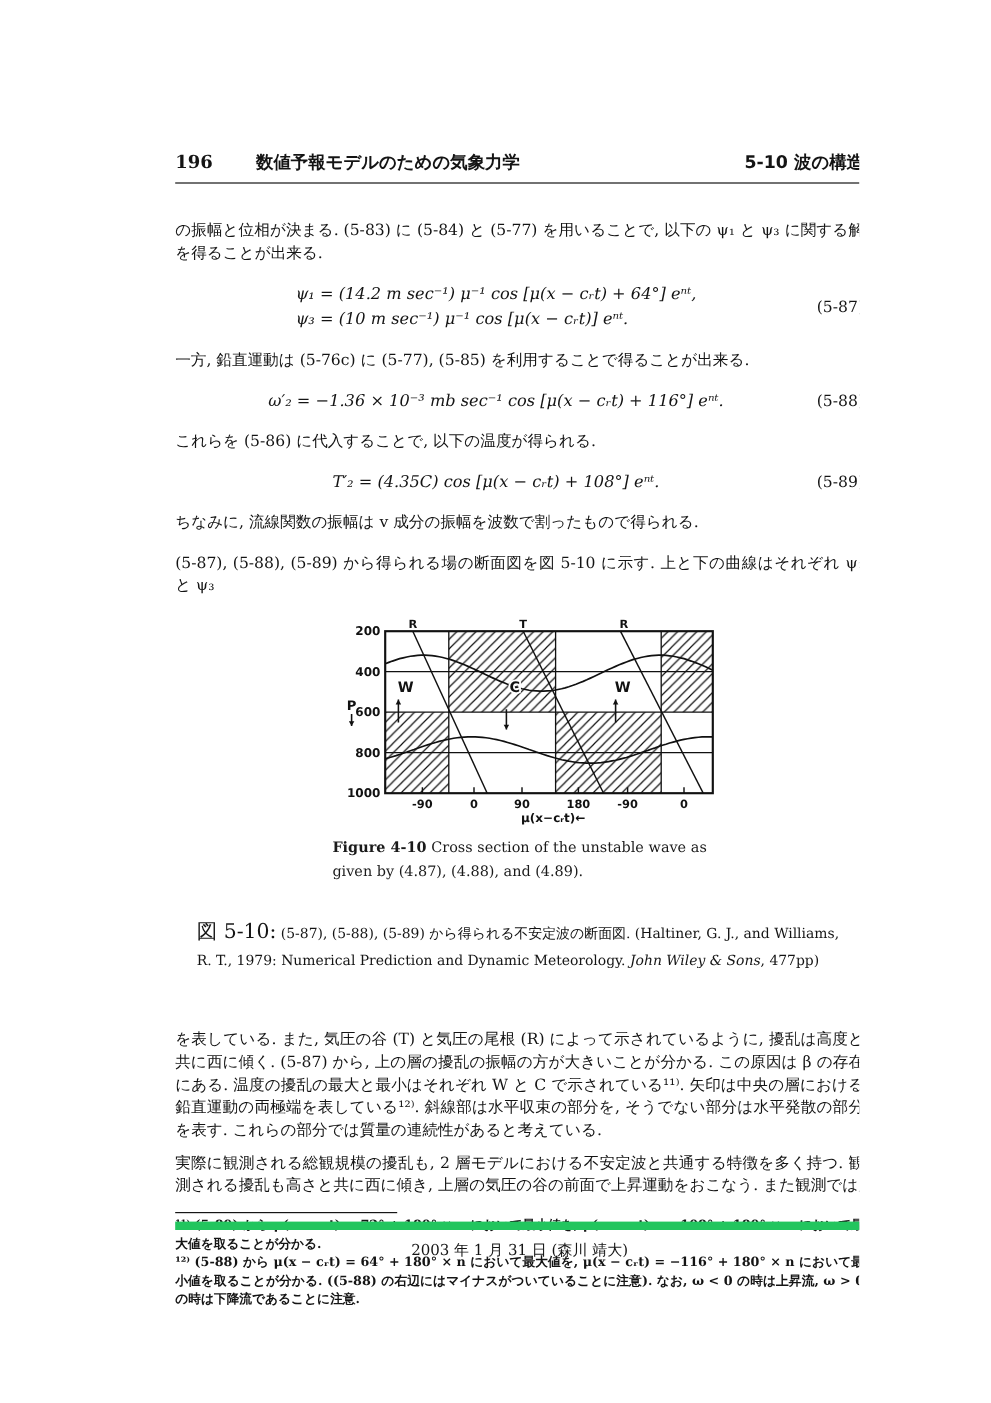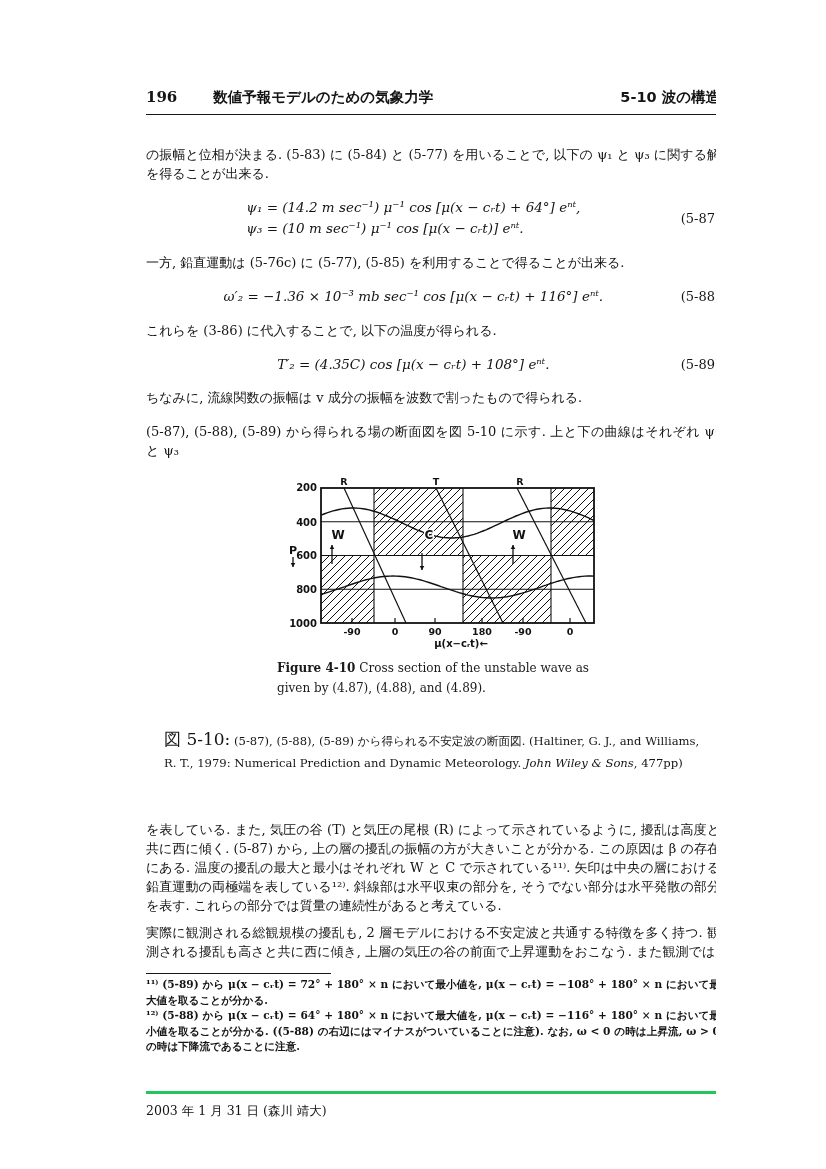--- a/index.html
+++ b/index.html
@@ -15,21 +15,21 @@
   
   .header{
     display:flex;align-items:baseline;
     margin-top:88px;
     padding-bottom:7px;
     border-bottom:1.6px solid #161616;
     font-family:"DejaVu Sans","Liberation Sans",sans-serif;
     font-weight:bold;font-size:14.5px;
   }
   .header .pageno{margin-right:36px;font-family:"DejaVu Serif",serif;font-size:15px;}
-  .header .right{margin-left:auto;}
+  .header .right{margin-left:auto;margin-top:38px;}
   
   .para{
     font-size:13px;line-height:19px;margin:0;
     text-align:justify;
   }
   .mt30{margin-top:30px}.mt14{margin-top:14px}.mt13{margin-top:13px}.mt15{margin-top:15px}.mt8{margin-top:8px}
   
   .equation{
     display:flex;align-items:center;
     margin:14px 0 0 0;
@@ -52,22 +52,23 @@
     margin:30px 0 0 18px;width:545px;
     font-size:11.6px;line-height:22px;
   }
   .fig-caption-jp .lbl{font-size:17px;}
   
   .footnotes{margin-top:12px;font-weight:bold;}
   .fn-rule{width:185px;border-top:1.2px solid #161616;margin:0 0 3px 0;}
   .footnote{font-size:10.6px;line-height:15.5px;margin:0;text-align:justify;}
   
   .footer-block{
-    position:absolute;left:146px;width:574px;top:1091px;
-    border-top:3px solid #22c55e;
+    position:absolute;left:146px;width:574px;top:1018px;
+    border-top:7px solid #22c55e;
+    text-align:center;
   }
   .footer-text{margin-top:9px;font-size:12.5px;}
 </style>
 </head>
 <body>
 
 <div class="page">
   <div class="content">
 
     <div class="header">
@@ -83,21 +84,21 @@
       <span class="eq-number">(5-87)</span>
     </div>
 
     <p class="para mt14">一方, 鉛直運動は (5-76c) に (5-77), (5-85) を利用することで得ることが出来る.</p>
 
     <div class="equation">
       <span class="eq-body"><span class="eq-lines"><span>ω′₂ = −1.36 × 10⁻³ mb sec⁻¹ cos [μ(x − cᵣt) + 116°] eⁿᵗ.</span></span></span>
       <span class="eq-number">(5-88)</span>
     </div>
 
-    <p class="para mt14">これらを (3-86) に代入することで, 以下の温度が得られる.</p>
+    <p class="para mt14">これらを (5-86) に代入することで, 以下の温度が得られる.</p>
 
     <div class="equation">
       <span class="eq-body"><span class="eq-lines"><span>T′₂ = (4.35C) cos [μ(x − cᵣt) + 108°] eⁿᵗ.</span></span></span>
       <span class="eq-number">(5-89)</span>
     </div>
 
     <p class="para mt13">ちなみに, 流線関数の振幅は v 成分の振幅を波数で割ったもので得られる.</p>
 
     <p class="para mt15">(5-87), (5-88), (5-89) から得られる場の断面図を図 5-10 に示す. 上と下の曲線はそれぞれ ψ₁ と ψ₃</p>
 

